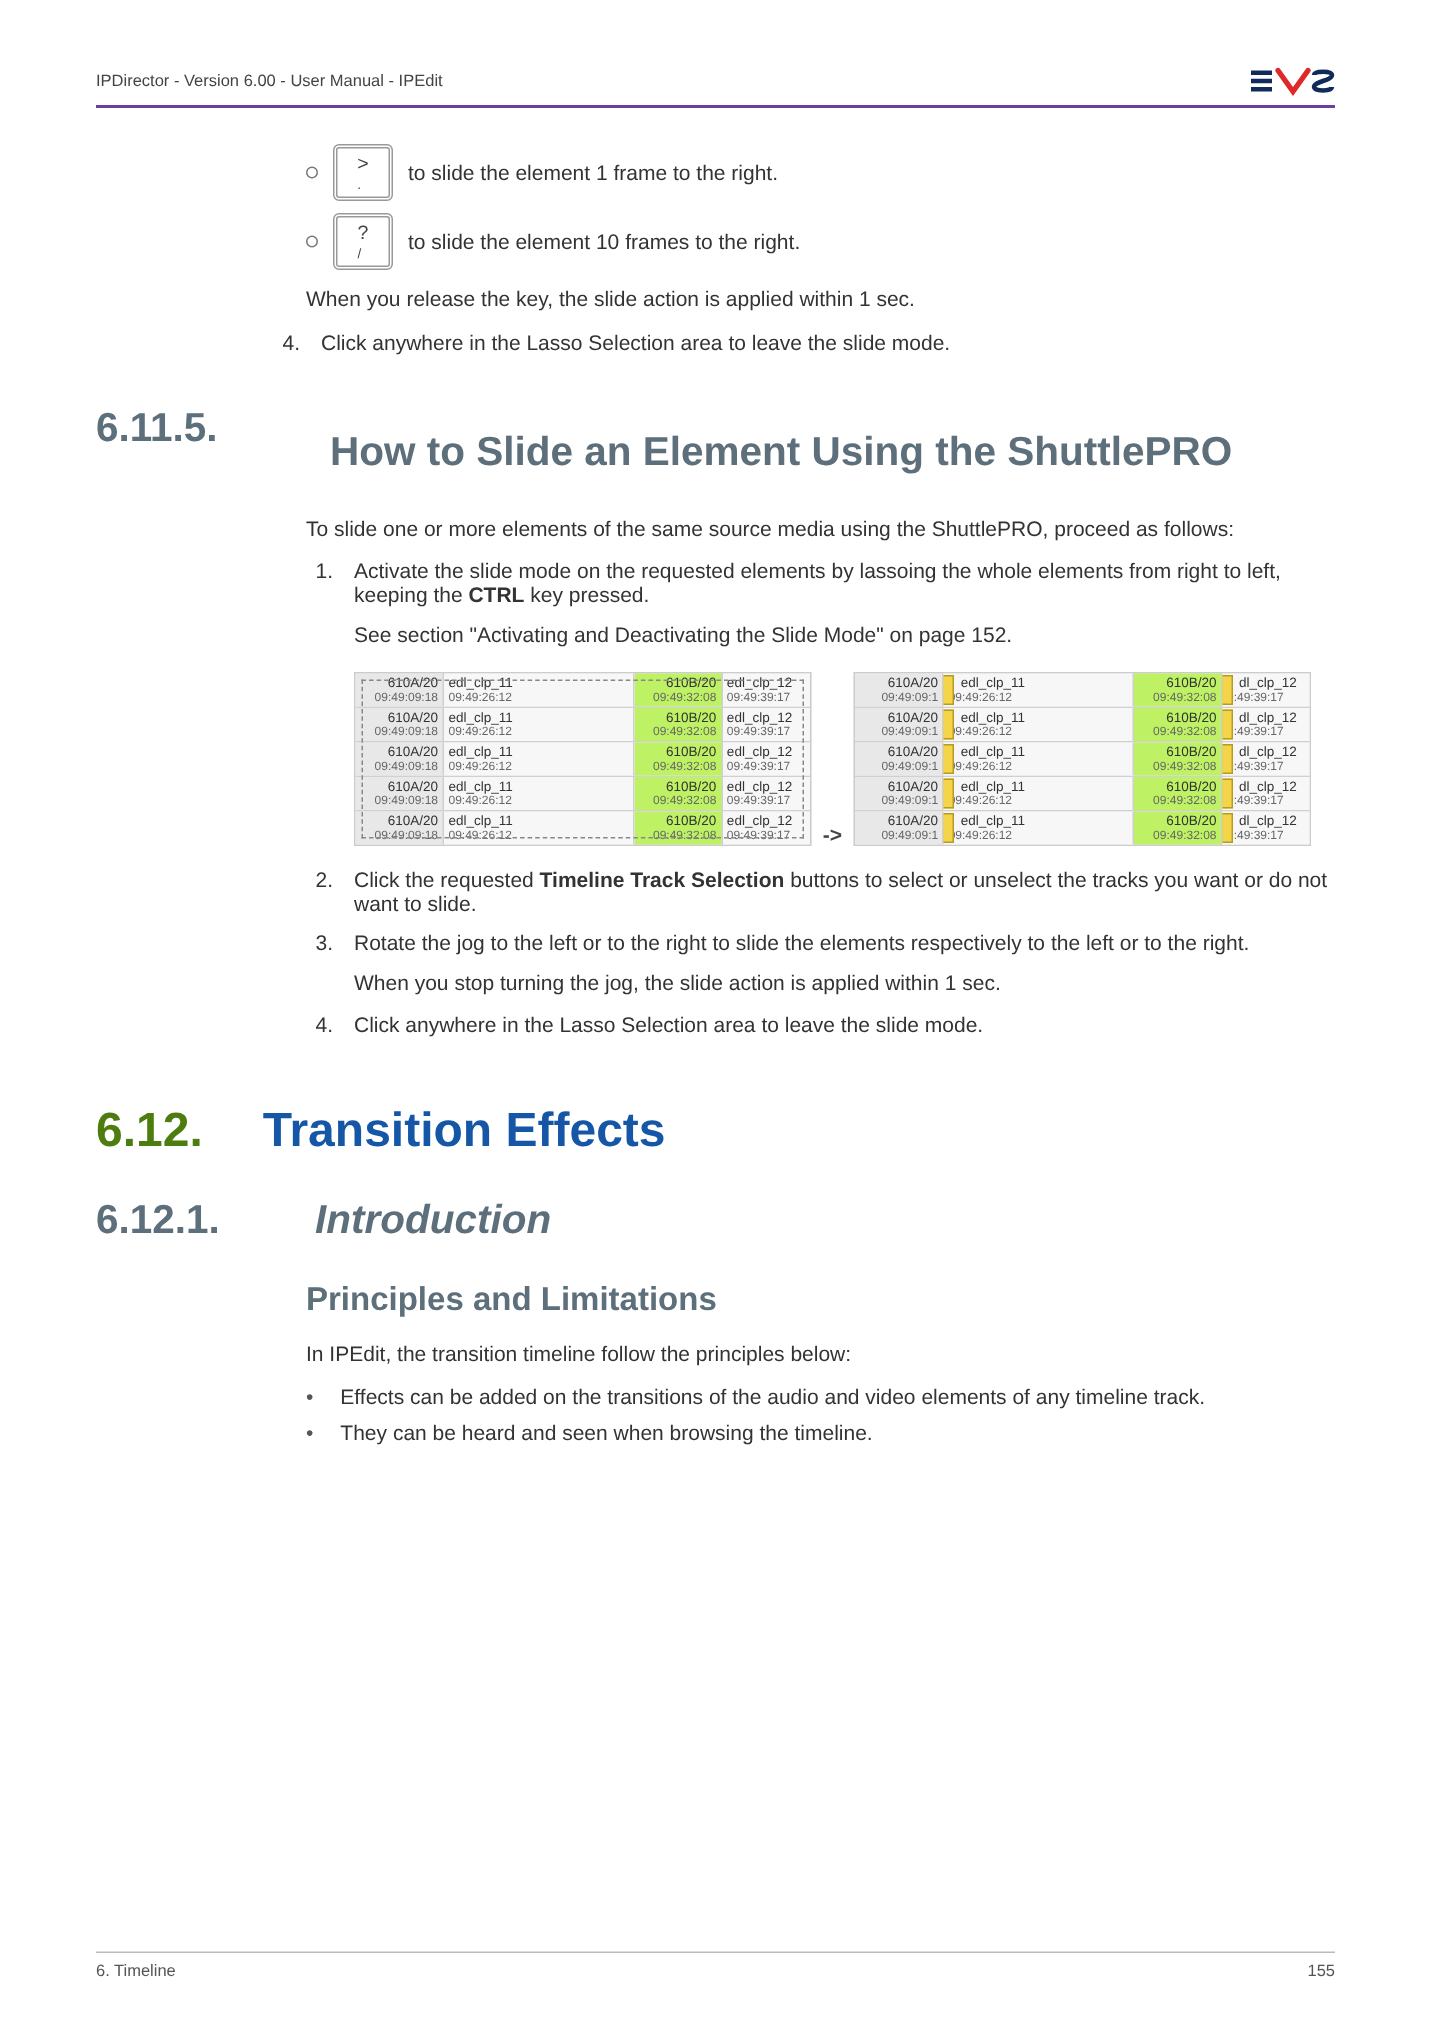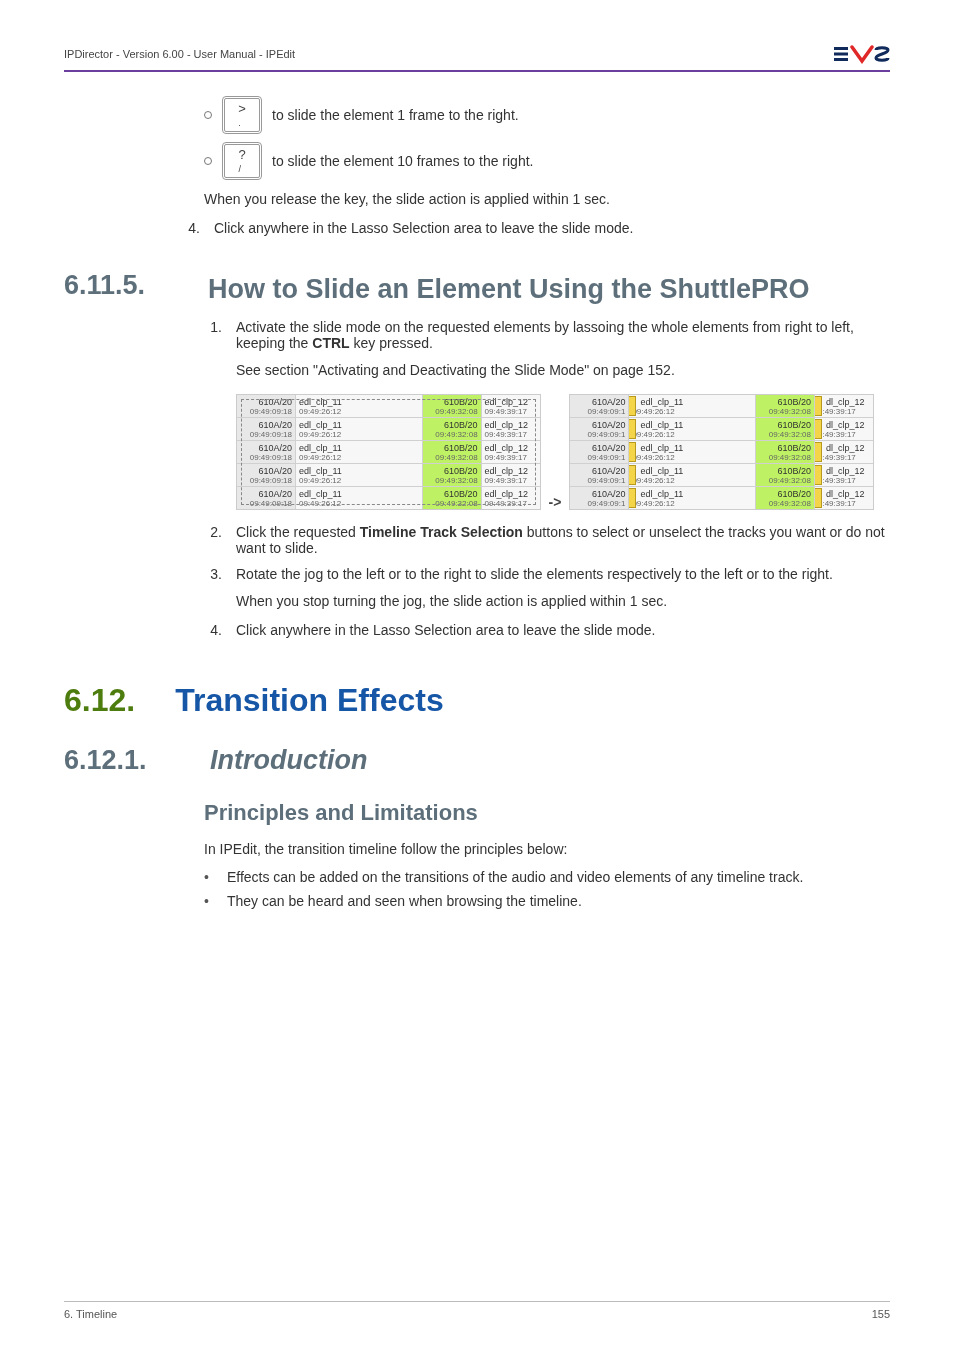--- a/index.html
+++ b/index.html
@@ -180,25 +180,26 @@
   <div class="indent-block" style="margin-left:118px;">
     <div class="step-row">
       <span class="step-num">4.</span>
       <span>Click anywhere in the Lasso Selection area to leave the slide mode.</span>
     </div>
   </div>
 
   <div class="num-col" style="margin-top:34px;">
     <div class="nlabel">6.11.5.</div>
     <div class="ntext">
-        <h2 class="sec-title" style="margin:4px;">How to Slide an Element Using the ShuttlePRO</h2>
+        <h2 class="sec-title" style="margin:16px;">How to Slide an Element Using the ShuttlePRO</h2>
       </div>
   </div>
 
   <div class="indent-block" style="margin-left:140px;">
+    <div class="para">To slide one or more elements of the same source media using the ShuttlePRO, proceed as follows:</div>
 
     <div class="step-row">
       <span class="step-num">1.</span>
       <span><span>Activate the slide mode on the requested elements by lassoing the whole elements from right to left, keeping the </span><b>CTRL</b><span> key pressed.</span></span>
     </div>
     <div class="para" style="margin-left:32px;">See section "Activating and Deactivating the Slide Mode" on page 152.</div>
 
     <div class="shot-wrap" style="margin-left:32px;">
       <div class="shot-panel left">
         <div class="shot-row">

